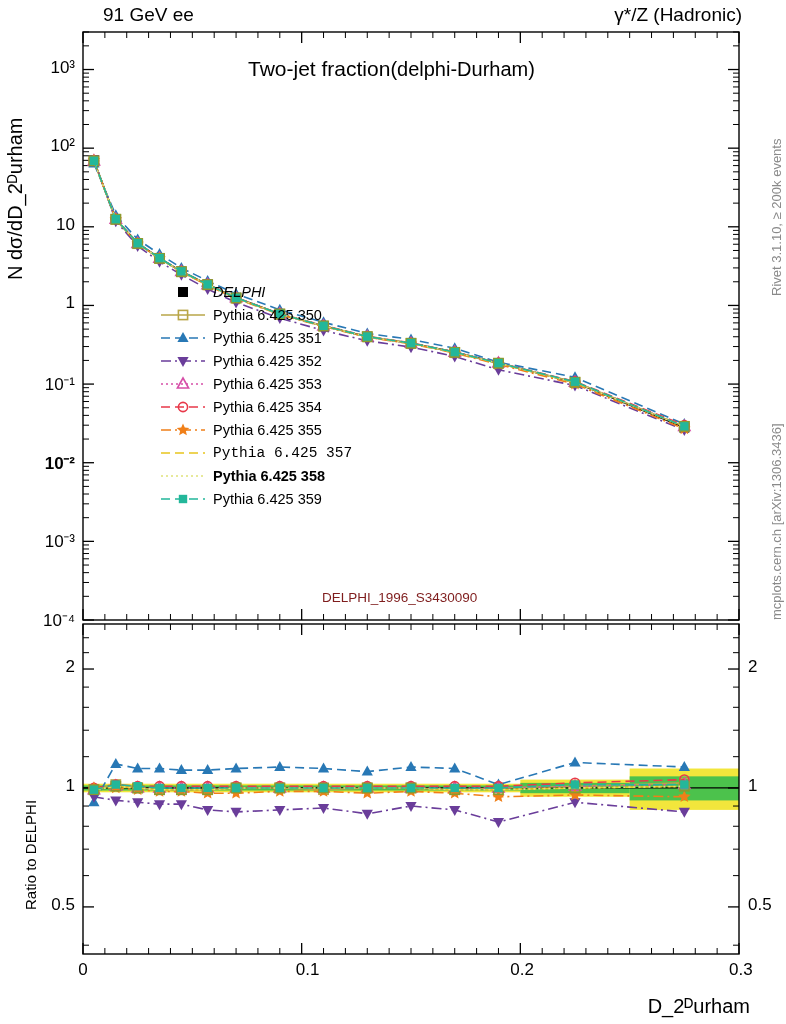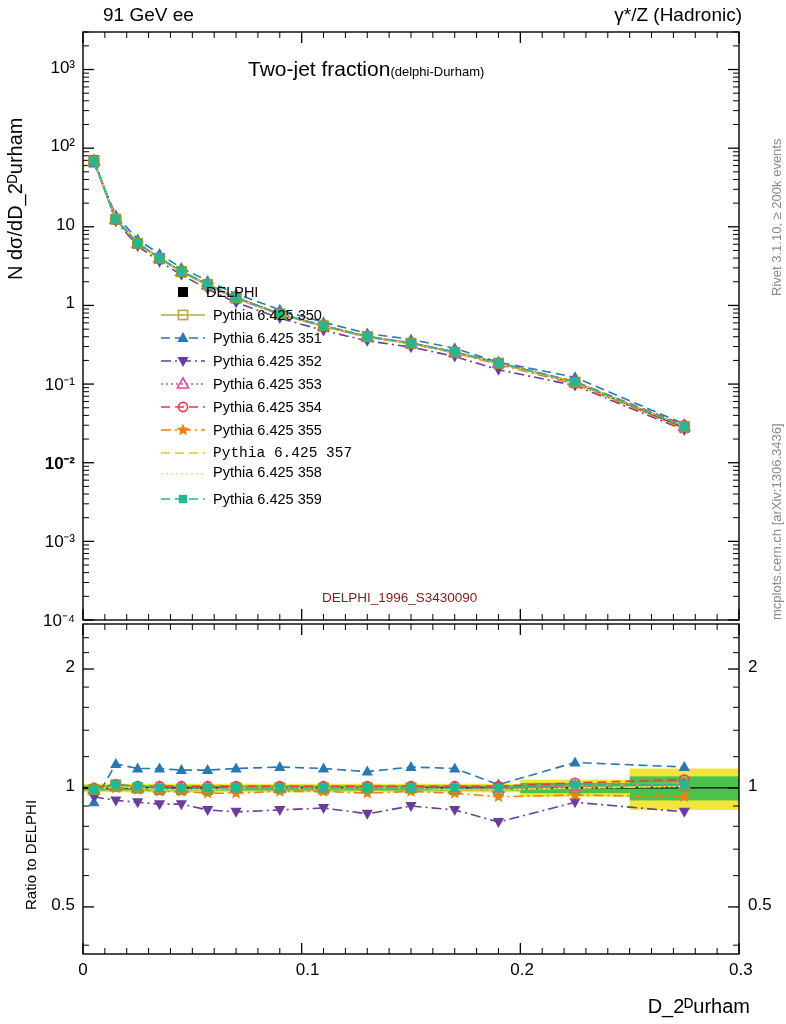--- a/index.html
+++ b/index.html
@@ -33,21 +33,21 @@
 
   <div class="abs vert" style="left:22px;top:740px;height:170px;font-size:15px;">
     <span>Ratio to DELPHI</span>
   </div>
 
   <div class="abs axlab" style="right:36px;bottom:6px;">
     <span>D_2ᴰurham</span>
   </div>
 
   <div class="abs" style="left:248px;top:57px;font-size:21px;">
-    <span>Two-jet fraction</span><span style="font-size:13px;margin-top:9px;">(delphi-Durham)</span>
+    <span>Two-jet fraction</span><span style="font-size:20px;margin-top:9px;">(delphi-Durham)</span>
   </div>
 
   <div class="abs watermark" style="left:322px;top:590px;">DELPHI_1996_S3430090</div>
 
   <svg class="abs" id="chart-svg" width="786" height="1024" style="left:0;top:0;">
       <rect x="83" y="783.726971068327" width="437.33333333333337" height="8.581705399459565" fill="#f2e63c"></rect>
       <rect x="520.3333333333334" y="779.5918711006904" width="109.33333333333337" height="17.17415584243679" fill="#f2e63c"></rect>
       <rect x="629.6666666666667" y="768.5171676897767" width="109.33333333333326" height="41.383009807736926" fill="#f2e63c"></rect>
       <rect x="83" y="785.4093212585212" width="437.33333333333337" height="5.148336496064076" fill="#4cc24c"></rect>
       <rect x="520.3333333333334" y="782.8919409781097" width="109.33333333333337" height="10.29899113453098" fill="#4cc24c"></rect>
@@ -660,21 +660,21 @@
       </g>
     </svg>
 
   <div class="abs" id="legend" style="left:160px;top:280px;">
       <div style="display: flex; align-items: center; height: 23px;">
         <svg width="46" height="20">
           <g>
             <rect x="18" y="5" width="10" height="10" fill="#000000"></rect>
           </g>
         </svg>
-        <span class="legtxt" style="">DELPHI</span>
+        <span class="legtxt" style="margin-left: 7px; font-style: italic;">DELPHI</span>
       </div>
       <div style="display: flex; align-items: center; height: 23px;">
         <svg width="46" height="20">
           <line x1="1" y1="10" x2="45" y2="10" stroke="#b9a648" stroke-width="1.7"></line>
           <g>
             <rect x="18.4" y="5.4" width="9.2" height="9.2" fill="none" stroke="#b9a648" stroke-width="1.6"></rect>
           </g>
         </svg>
         <span class="legtxt" style="margin-left: 7px;">Pythia 6.425 350</span>
       </div>
@@ -723,21 +723,21 @@
         </svg>
         <span class="legtxt" style="margin-left: 7px;">Pythia 6.425 355</span>
       </div>
       <div style="display: flex; align-items: center; height: 23px;">
         <svg width="46" height="20">
           <line x1="1" y1="10" x2="45" y2="10" stroke="#e8c51e" stroke-width="1.7" stroke-dasharray="9,5"></line>
           <g></g>
         </svg>
         <span class="legtxt" style="margin-left: 7px; font-family: Liberation Mono, monospace;">Pythia 6.425 357</span>
       </div>
-      <div style="display: flex; height: 23px;">
+      <div style="display: flex; align-items: center; height: 23px; font-weight: bold;">
         <svg width="46" height="20">
           <line x1="1" y1="10" x2="45" y2="10" stroke="#dfe27a" stroke-width="1.7" stroke-dasharray="2,3"></line>
           <g></g>
         </svg>
         <span class="legtxt" style="margin-left: 7px;">Pythia 6.425 358</span>
       </div>
       <div style="display: flex; align-items: center; height: 23px; text-align: center;">
         <svg width="46" height="20">
           <line x1="1" y1="10" x2="45" y2="10" stroke="#23b79a" stroke-width="1.7" stroke-dasharray="9,5"></line>
           <g>

